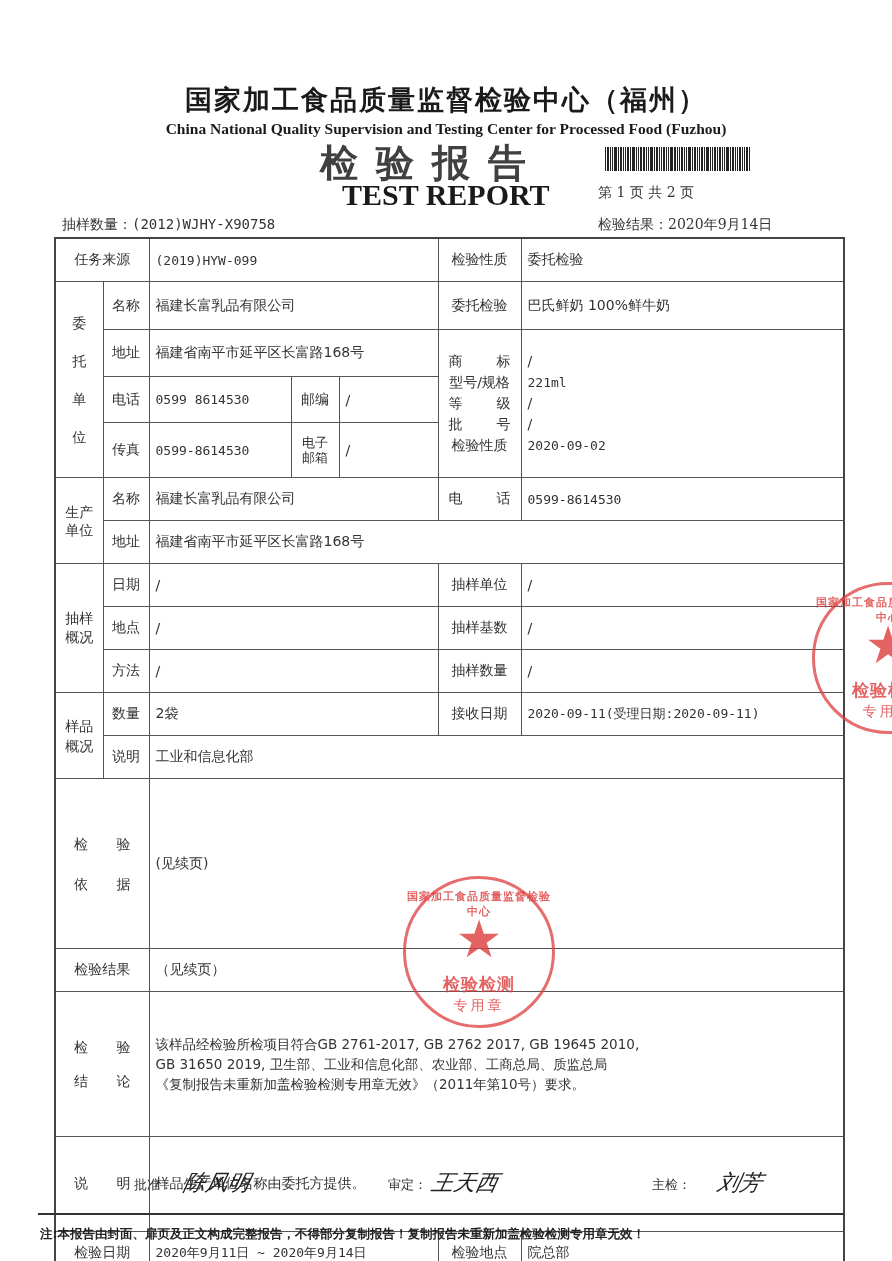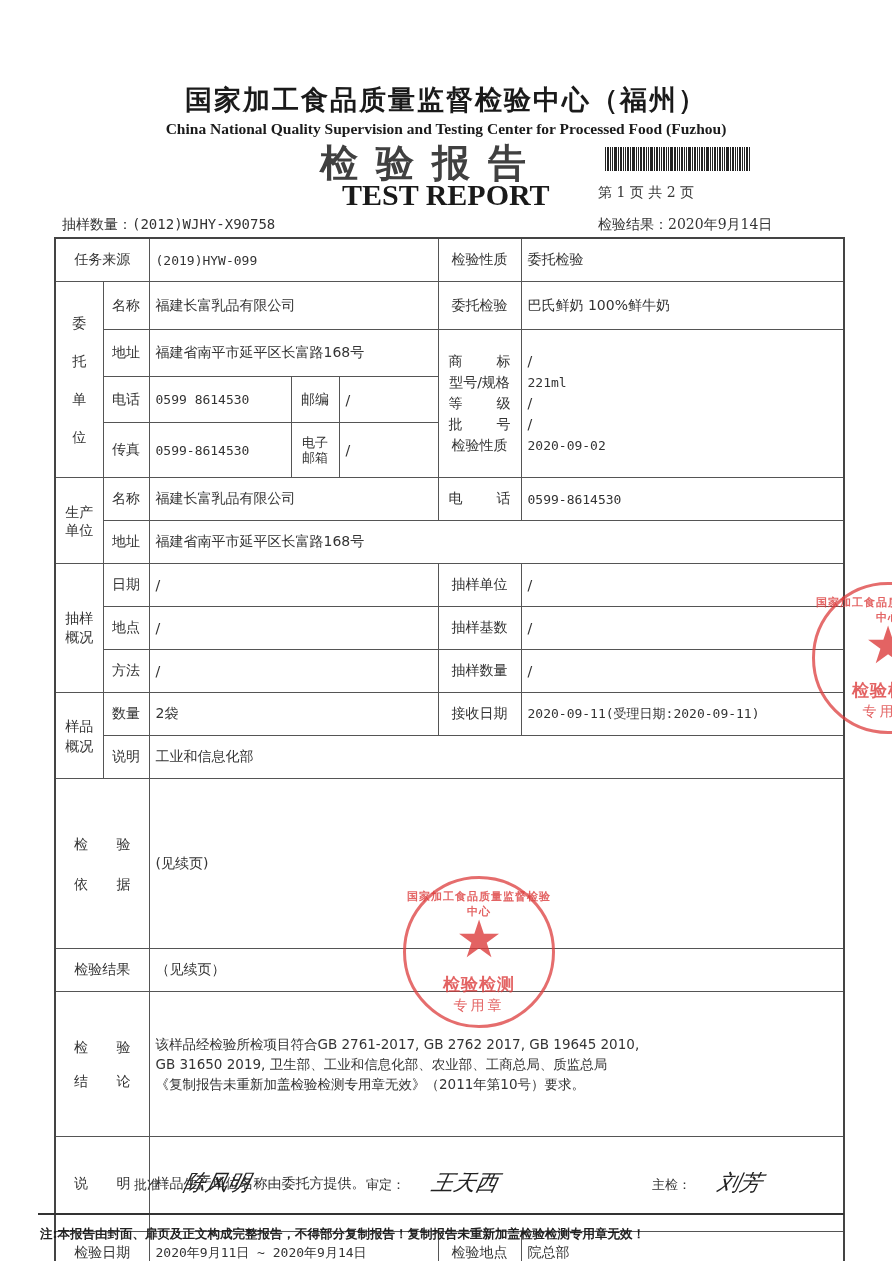--- a/index.html
+++ b/index.html
@@ -308,20 +308,20 @@
 <div class="abs stamp stamp-side">
   <div class="ring">国家加工食品质量监督检验中心</div>
   <div class="star">★</div>
   <div class="t1">检验检测</div>
   <div class="t2">专用章</div>
 </div>
 
 <div class="abs signrow">
   <span class="lab" style="left:80px">批准：</span>
   <span class="sig" style="left:130px">陈风明</span>
-  <span class="lab" style="left:312px">审定：</span>
+  <span class="lab" style="left:334px">审定：</span>
   <span class="sig" style="left:378px">王天西</span>
   <span class="lab" style="left:598px">主检：</span>
   <span class="sig" style="left:664px">刘芳</span>
 </div>
 
 <div class="abs rule"></div>
 <div class="abs note">注:本报告由封面、扉页及正文构成完整报告，不得部分复制报告！复制报告未重新加盖检验检测专用章无效！</div>
 
 </body></html>

